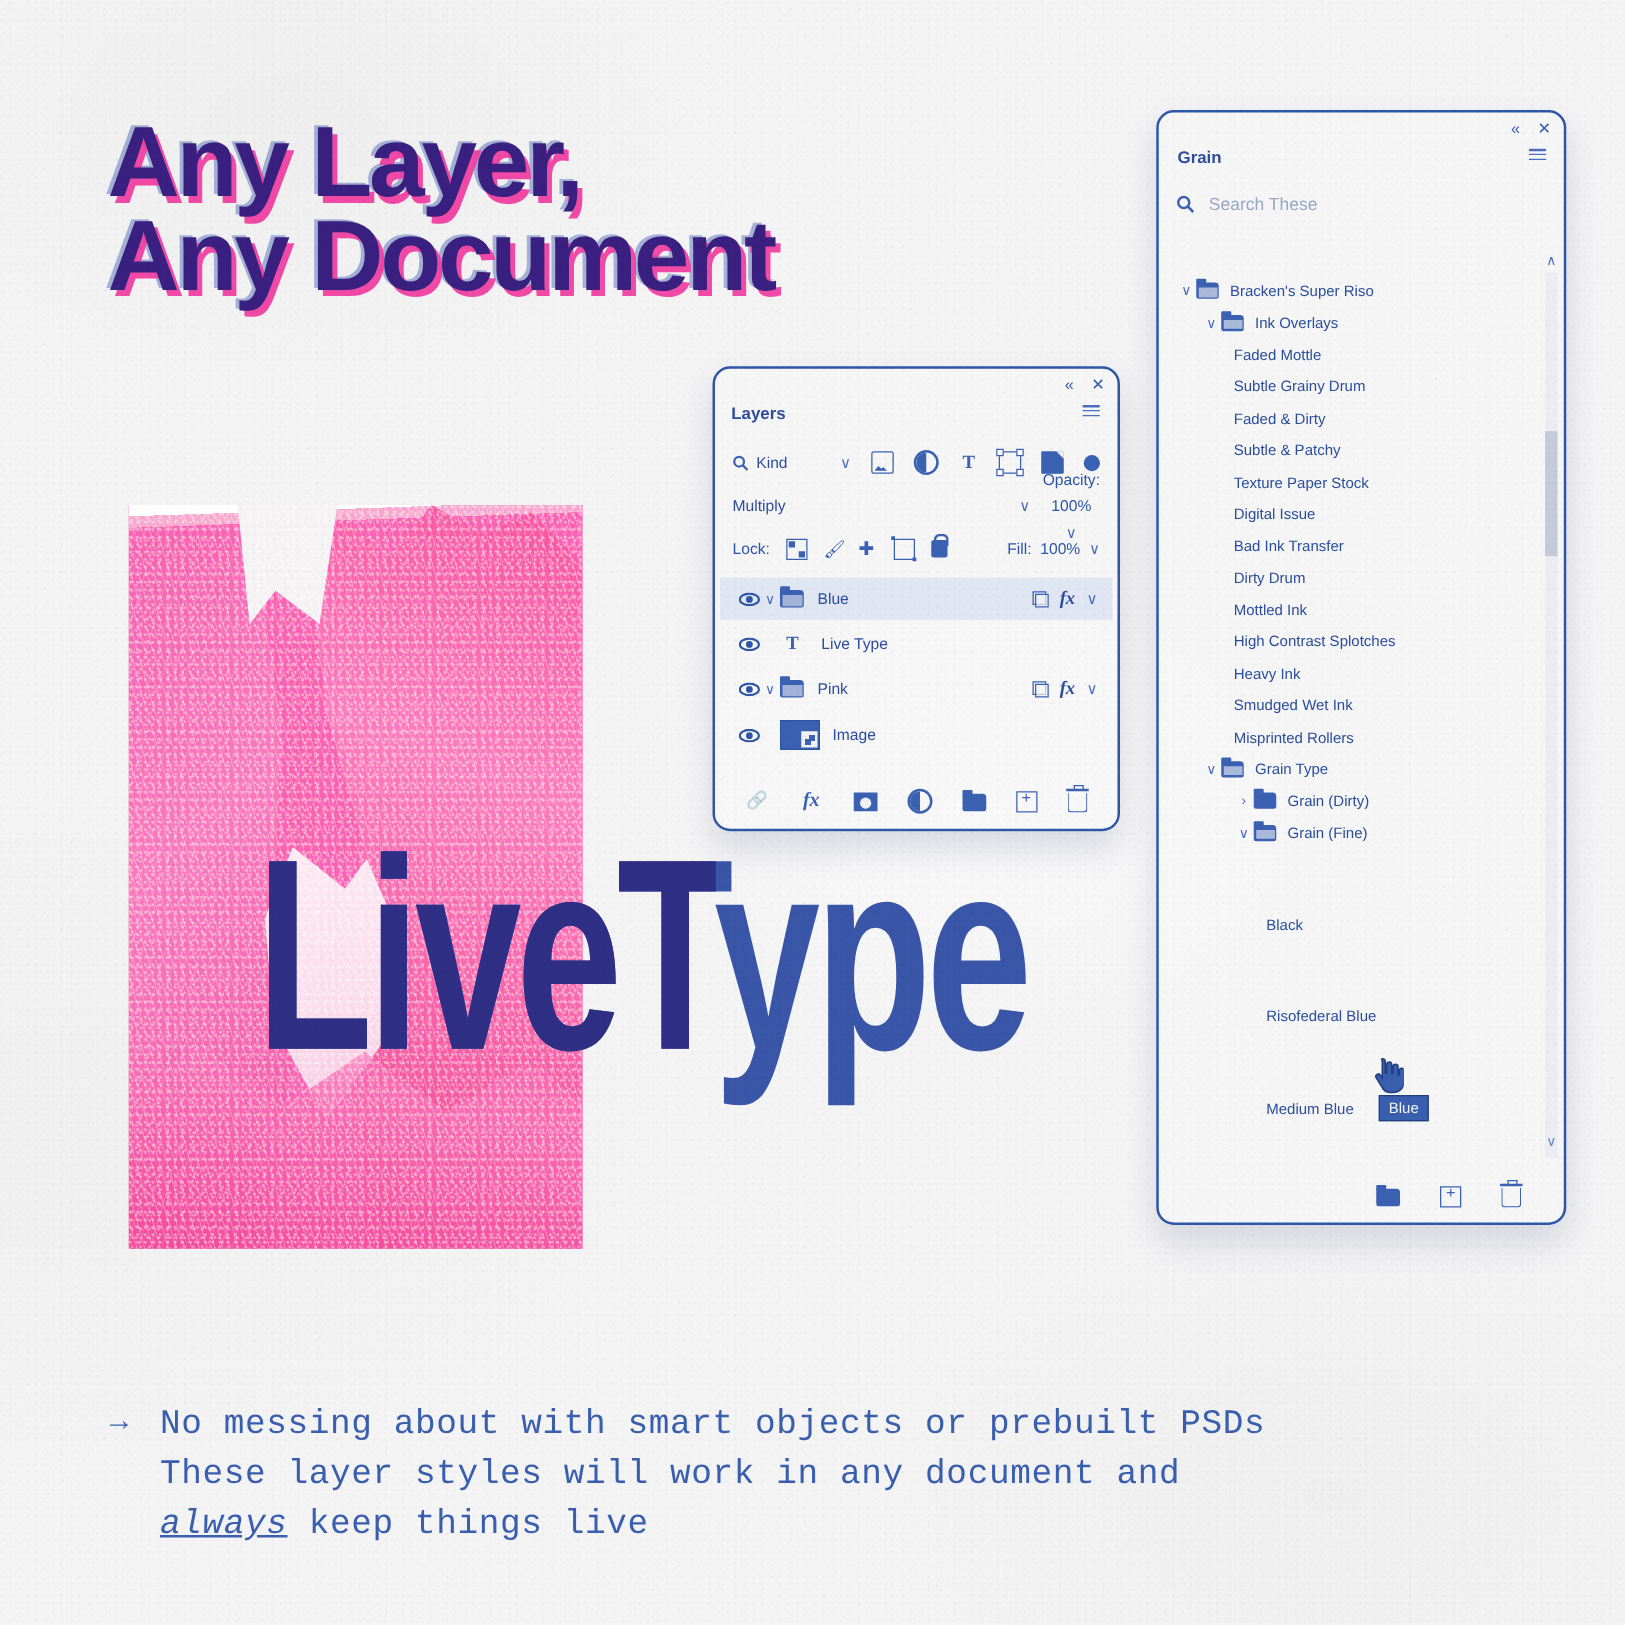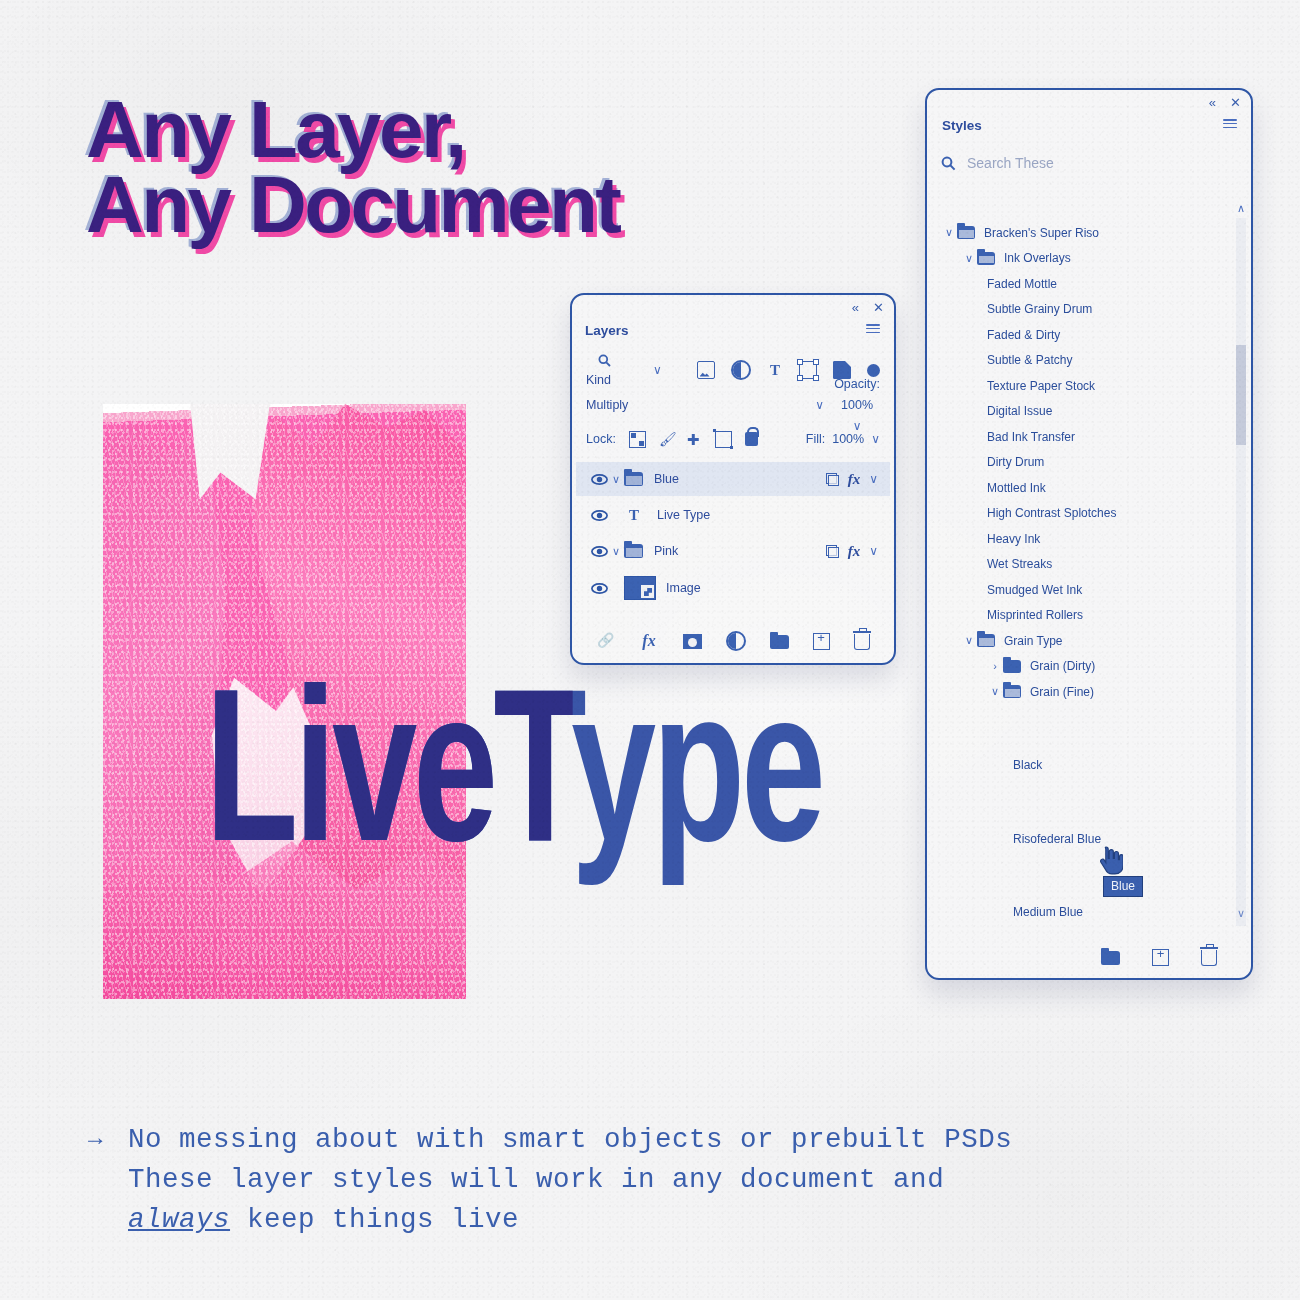--- a/index.html
+++ b/index.html
@@ -139,21 +139,21 @@
   .menu-glyph{display:inline-block;width:14px;}
   .menu-glyph i{display:block;height:1.6px;background:#4a6ec0;margin-bottom:2.2px;border-radius:1px;}
   .chev{font-size:12px;color:#4a6ec0;}
 
   
   #layers-panel{left:570px;top:293px;width:322px;height:368px;}
   #layers-panel .panel-title{position:absolute;left:13px;top:28px;}
   #layers-panel .pt-menu{position:absolute;right:14px;top:29px;}
   .lrow{position:absolute;left:0;right:0;display:flex;align-items:center;}
   #lp-filter{top:60px;height:30px;padding:0 14px;font-size:12.5px;}
-  #lp-filter .kind{display:flex;align-items:flex-end;gap:6px;color:#2e4d9e;flex-direction:column;}
+  #lp-filter .kind{display:flex;align-items:center;gap:6px;color:#2e4d9e;}
   .filter-icons{display:flex;align-items:center;gap:16px;margin-left:auto;}
   .fi{width:16px;height:16px;display:inline-block;position:relative;}
   .fi-img{border:1.8px solid #3b62b2;border-radius:2px;}
   .fi-img::after{content:"";position:absolute;left:1.5px;bottom:1.5px;width:10px;height:5px;
      background:#3b62b2;clip-path:polygon(0 100%,32% 26%,56% 68%,72% 40%,100% 100%);}
   .fi-adj{border:2px solid #3b62b2;border-radius:50%;overflow:hidden;}
   .fi-adj::after{content:"";position:absolute;left:0;top:0;width:50%;height:100%;background:#3b62b2;}
   .fi-txt{font-family:"Liberation Serif",serif;font-weight:bold;font-size:15px;line-height:16px;
           text-align:center;color:#3b62b2;}
   .fi-shape{border:1.6px solid #3b62b2;}
@@ -413,21 +413,21 @@
     <span class="bb bb-new"></span>
     <span class="bb bb-trash"></span>
   </div>
 </div>
 
 <div class="panel" id="styles-panel">
   <div class="panel-topbar">
     <span>«</span>
     <span>✕</span>
   </div>
-  <div class="panel-title">Styles</div>
+  <div class="panel-title">Grain</div>
   <div class="pt-menu menu-glyph">
       <i></i>
       <i></i>
       <i></i>
     </div>
 
   <div id="sp-search">
     <svg width="15" height="15" viewBox="0 0 15 15">
         <circle cx="6" cy="6" r="4.4" fill="none" stroke="#3b62b2" stroke-width="2"></circle>
         <line x1="9.3" y1="9.3" x2="13.6" y2="13.6" stroke="#3b62b2" stroke-width="2"></line>
@@ -476,23 +476,20 @@
       <div class="srow d2">
         <span>Mottled Ink</span>
       </div>
       <div class="srow d2">
         <span>High Contrast Splotches</span>
       </div>
       <div class="srow d2">
         <span>Heavy Ink</span>
       </div>
       <div class="srow d2">
-        <span>Wet Streaks</span>
-      </div>
-      <div class="srow d2">
         <span>Smudged Wet Ink</span>
       </div>
       <div class="srow d2">
         <span>Misprinted Rollers</span>
       </div>
       <div class="srow d1">
         <span class="caret">∨</span>
         <span class="sfolder open"></span>
         <span>Grain Type</span>
       </div>

